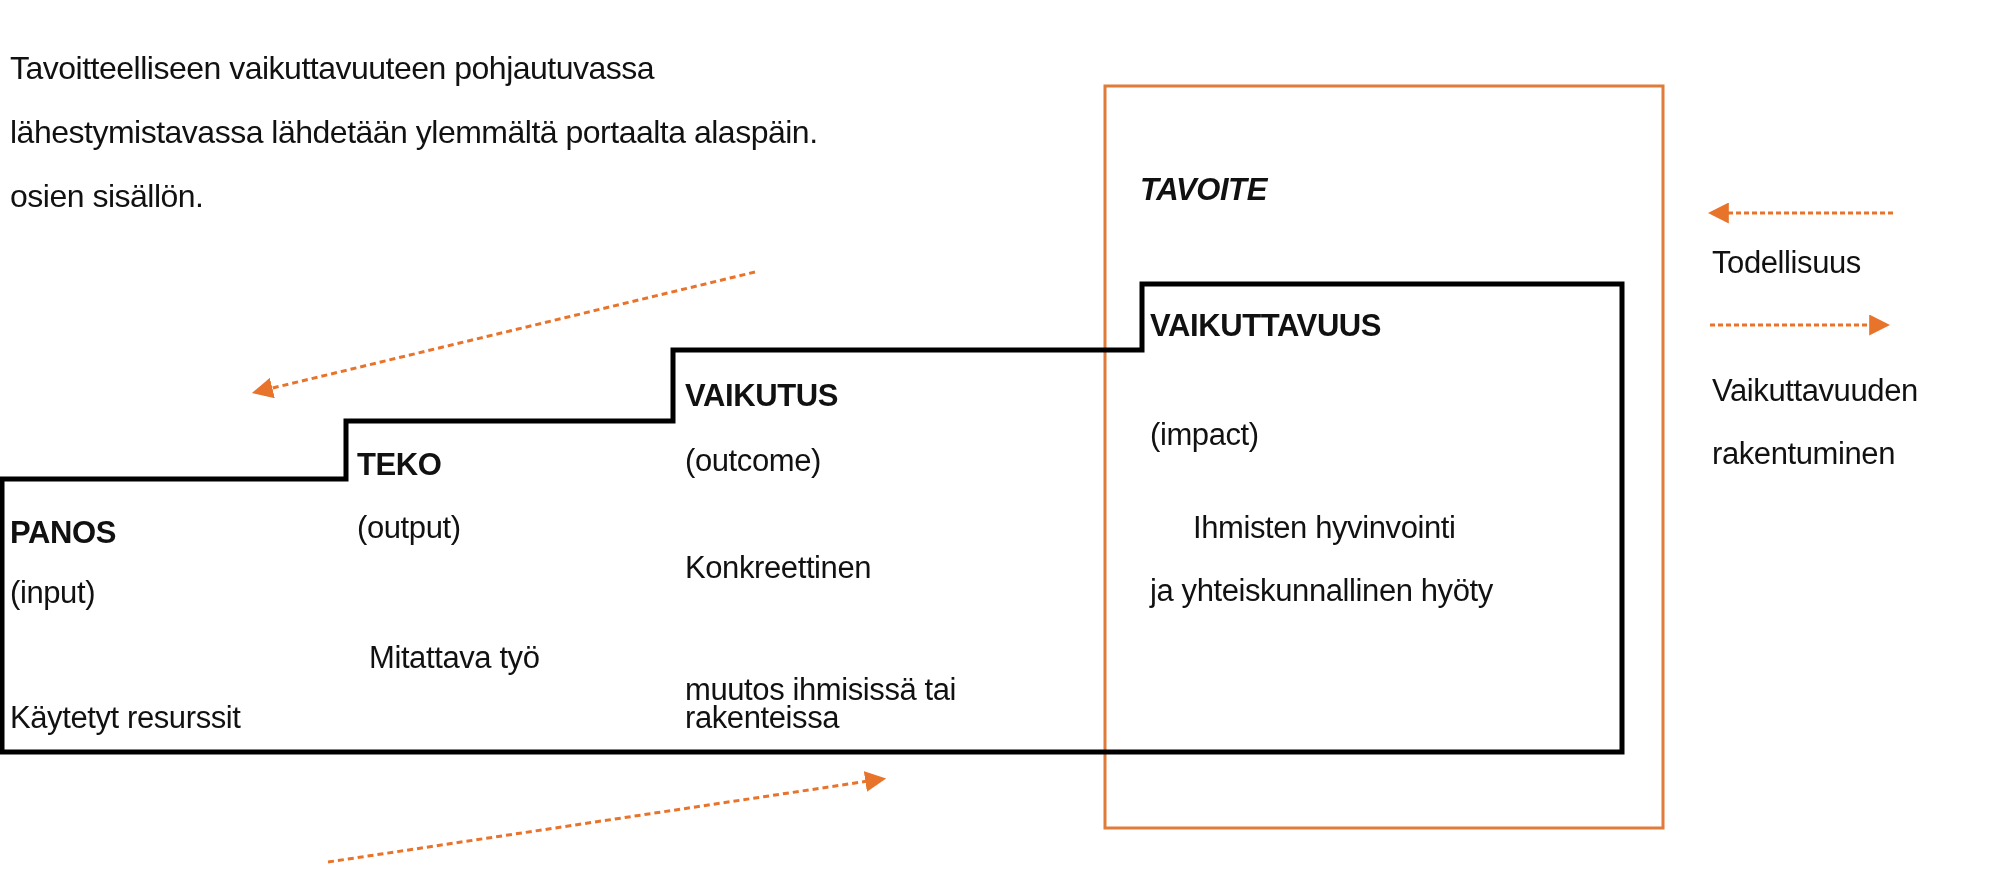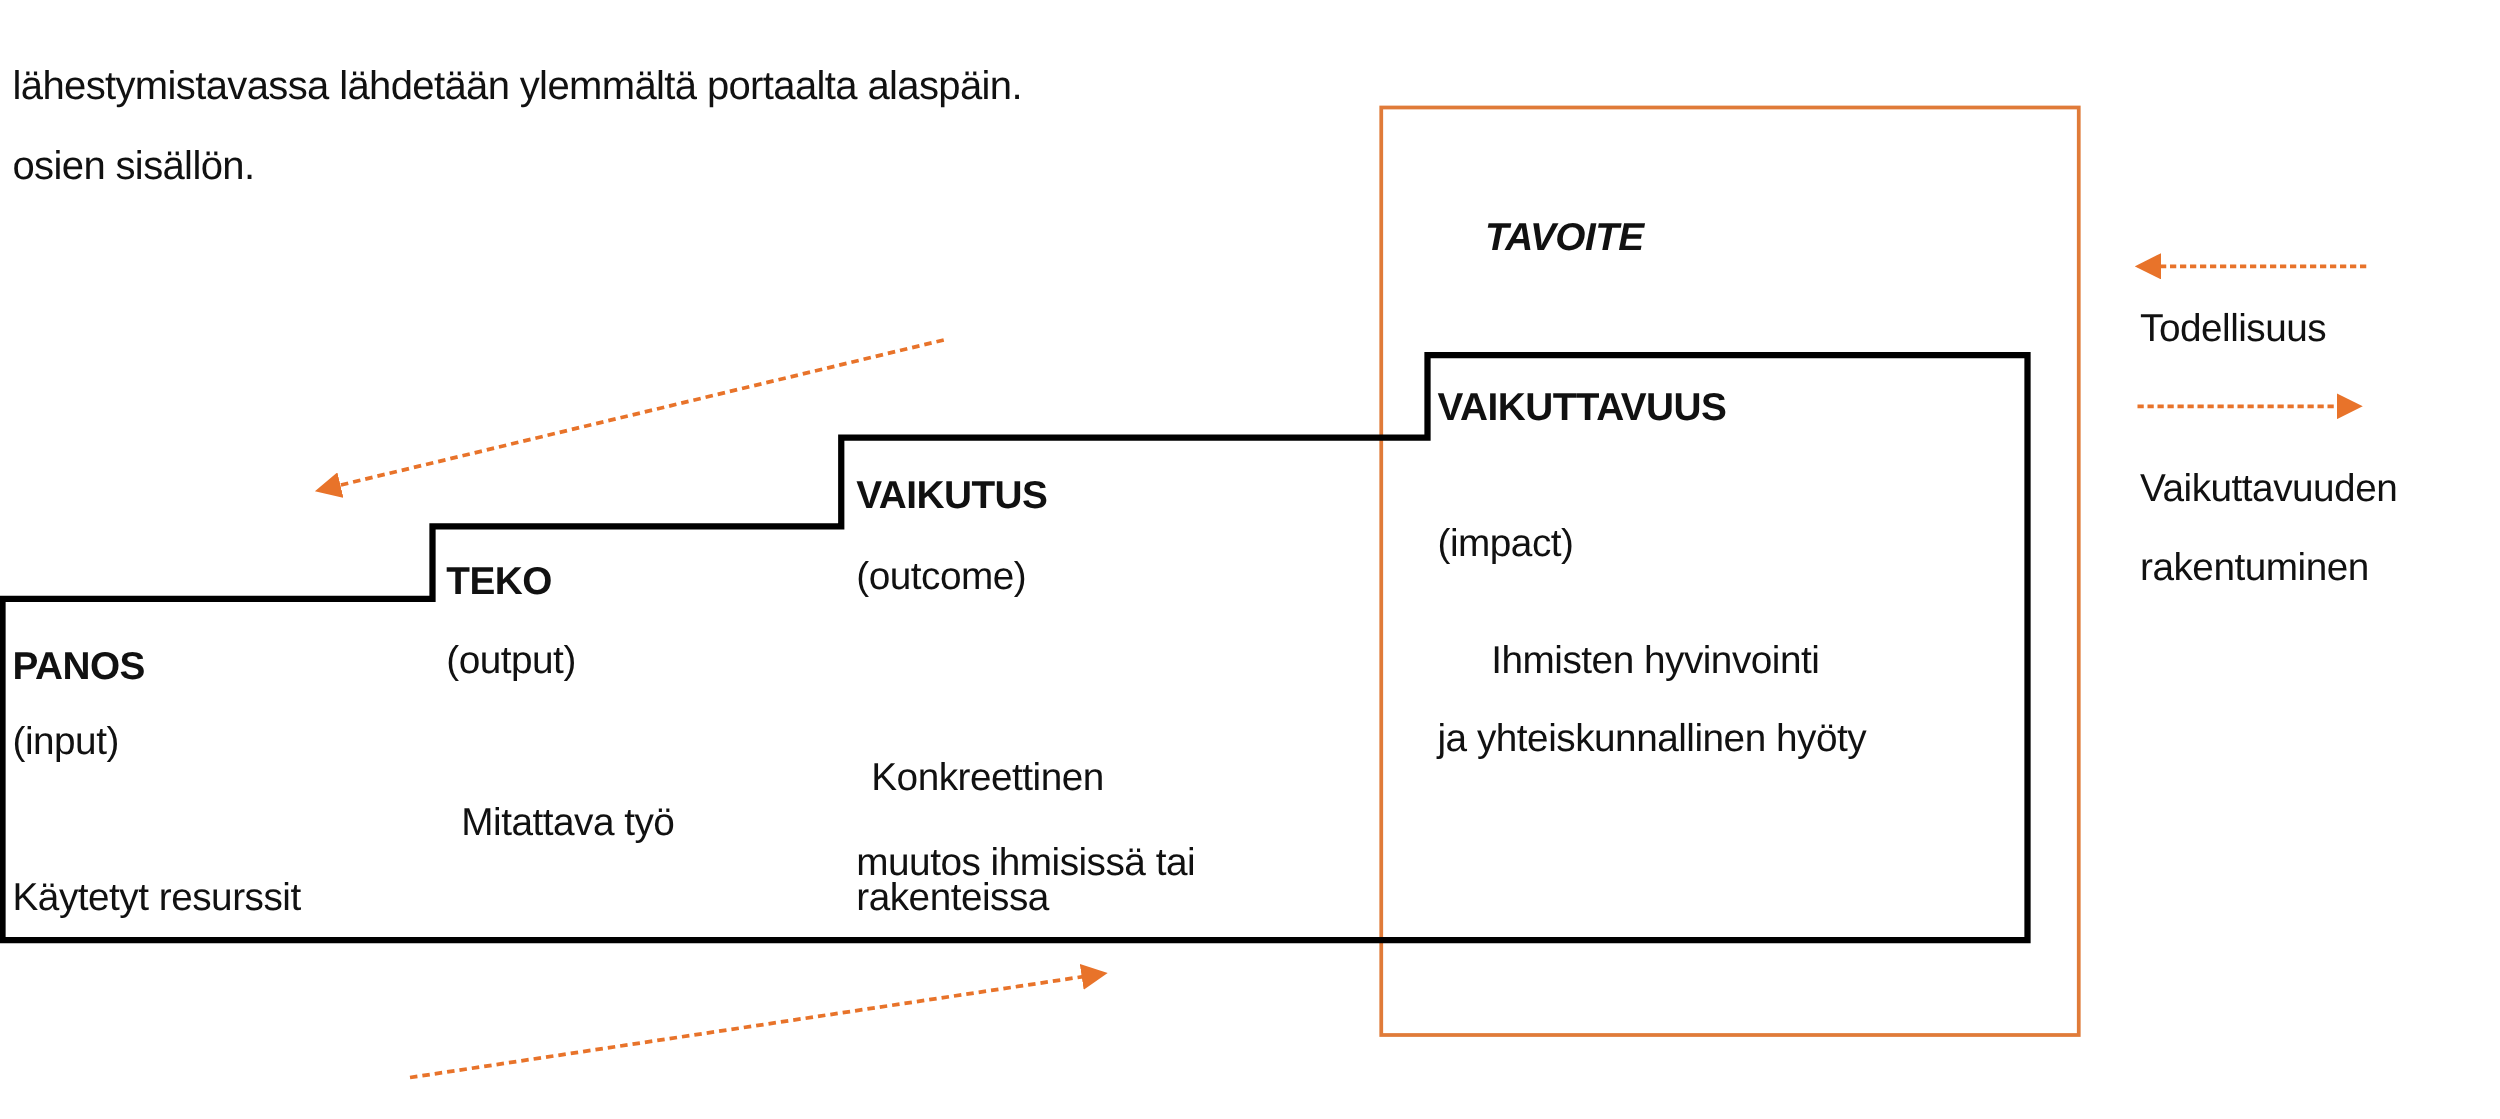--- a/index.html
+++ b/index.html
@@ -30,37 +30,38 @@
   <line x1="755" y1="272" x2="256" y2="392" stroke="#E8732A" stroke-width="3" stroke-dasharray="6 4" marker-end="url(#arrowHead)"></line>
 
   <line x1="328" y1="862" x2="882" y2="779" stroke="#E8732A" stroke-width="3" stroke-dasharray="6 4" marker-end="url(#arrowHead)"></line>
 
   <line x1="1893" y1="213" x2="1712" y2="213" stroke="#E8732A" stroke-width="3" stroke-dasharray="5 3" marker-end="url(#arrowHead)"></line>
 
   <line x1="1710" y1="325" x2="1886" y2="325" stroke="#E8732A" stroke-width="3" stroke-dasharray="5 3" marker-end="url(#arrowHead)"></line>
 </svg>
 
 <div class="abs intro">
+  <div>Tavoitteelliseen vaikuttavuuteen pohjautuvassa</div>
   <div>lähestymistavassa lähdetään ylemmältä portaalta alaspäin.</div>
   <div>osien sisällön.</div>
 </div>
 
-<div class="abs lbl ital" style="left:1188px; top:172px;text-align:right;">TAVOITE</div>
+<div class="abs lbl ital" style="left:1140px; top:172px;text-align:right;">TAVOITE</div>
 
 <div class="abs lbl bold" style="left:10px; top:515px;">PANOS</div>
 <div class="abs lbl" style="left:10px; top:575px;">(input)</div>
 <div class="abs lbl" style="left:10px; top:700px;">Käytetyt resurssit</div>
 
 <div class="abs lbl bold" style="left:357px; top:436px;margin-top:11px;">TEKO</div>
 <div class="abs lbl" style="left:357px; top:510px;">(output)</div>
 <div class="abs lbl" style="left:357px; top:640px;margin-left:12px;">Mitattava työ</div>
 
 <div class="abs lbl bold" style="left:685px; top:378px;">VAIKUTUS</div>
 <div class="abs lbl" style="left:685px; top:443px;">(outcome)</div>
-<div class="abs lbl" style="left:685px; top:604px;margin-left:12px;">Konkreettinen</div>
+<div class="abs lbl" style="left:685px; top:550px;">Konkreettinen</div>
 <div class="abs lbl" style="left:685px; top:672px;">muutos ihmisissä tai</div>
 <div class="abs lbl" style="left:685px; top:700px;">rakenteissa</div>
 
 <div class="abs lbl bold" style="left:1150px; top:308px;">VAIKUTTAVUUS</div>
 <div class="abs lbl" style="left:1150px; top:373px;margin-top:44px;">(impact)</div>
 <div class="abs lbl" style="left:1150px; top:510px;margin-left:43px;">Ihmisten hyvinvointi</div>
 <div class="abs lbl" style="left:1150px; top:573px;">ja yhteiskunnallinen hyöty</div>
 
 <div class="abs lbl" style="left:1712px; top:233px;margin-top:12px;">Todellisuus</div>
 <div class="abs lbl" style="left:1712px; top:373px;">Vaikuttavuuden</div>

